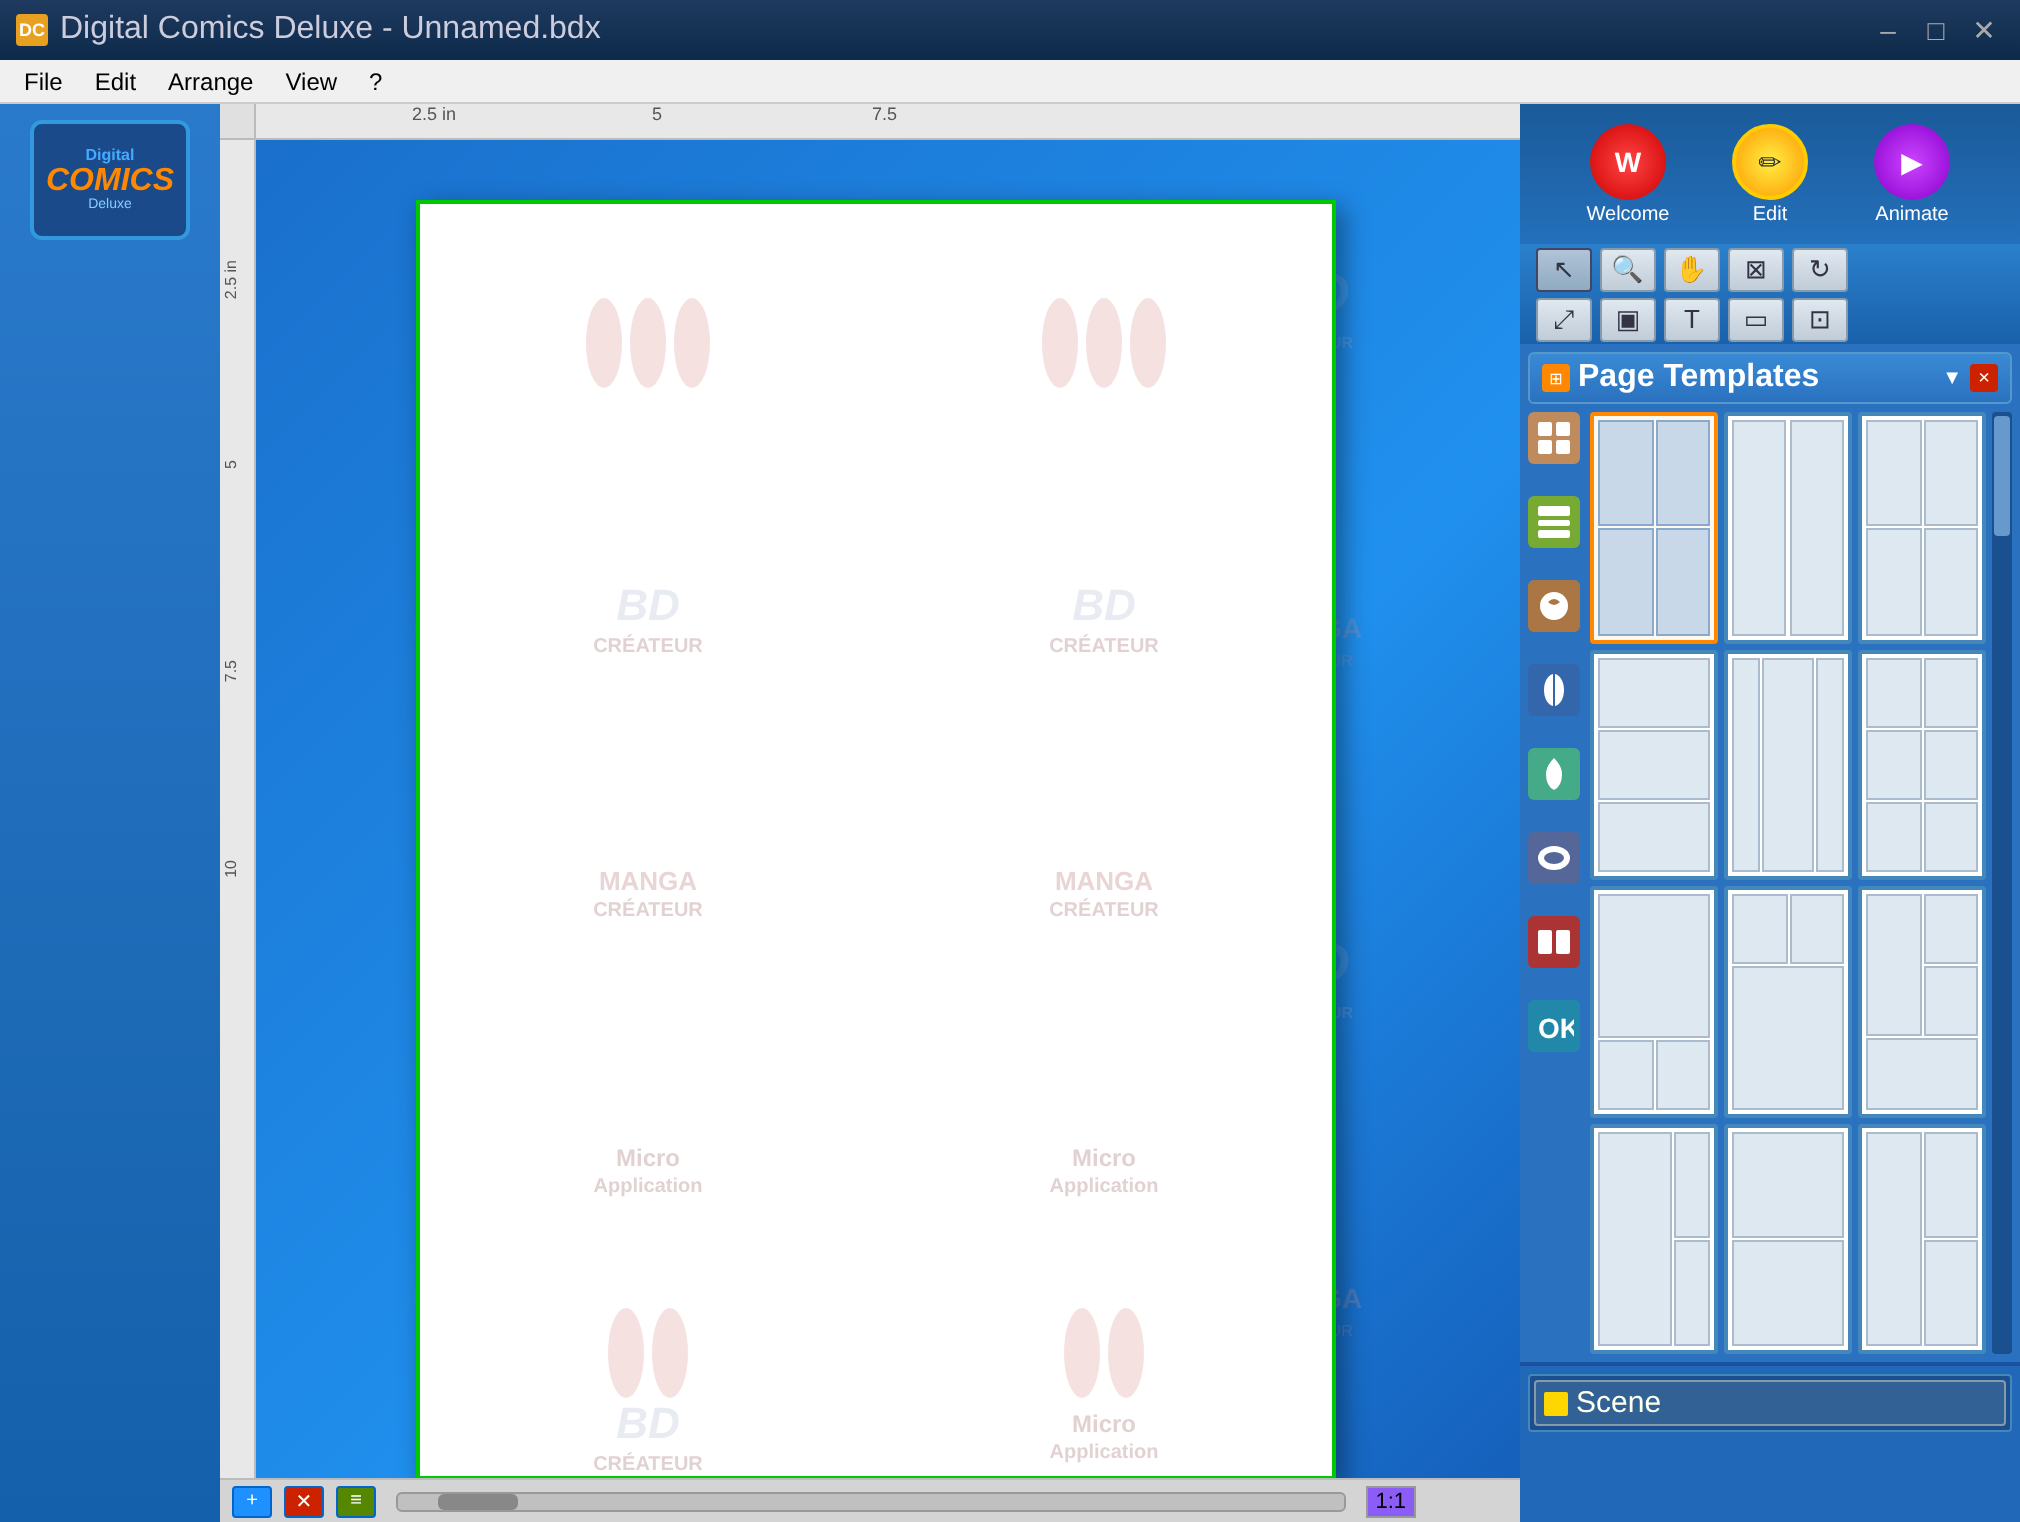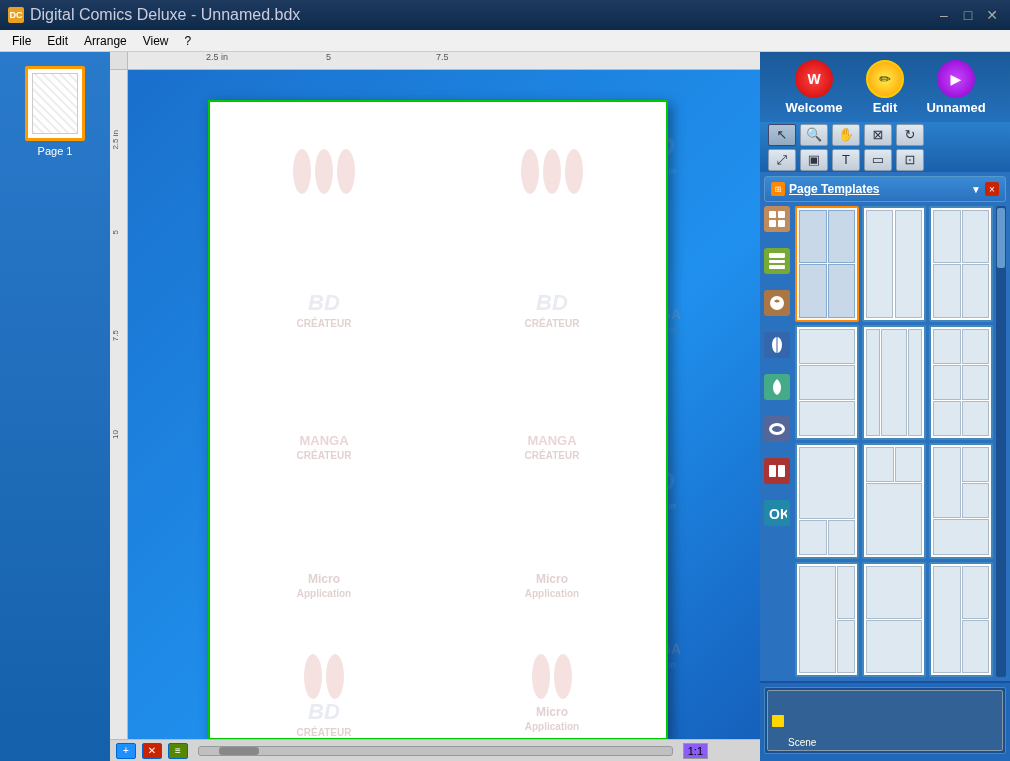--- a/index.html
+++ b/index.html
@@ -319,21 +319,21 @@
       height: 38px;
       border-radius: 50%;
       display: flex;
       align-items: center;
       justify-content: center;
       font-size: 18px;
     }
     .icon-welcome { background: radial-gradient(circle, #ff4444, #cc0000); }
     .icon-edit { background: radial-gradient(circle, #ffee44, #ff9900); border: 2px solid #ffcc00; }
     .icon-animate { background: radial-gradient(circle, #cc44ff, #8800cc); }
-    .panel-icon-label { font-size: 13px; color: white; font-weight: bold; }
+    .panel-icon-label { font-size: 10px; color: white; font-weight: normal; }
 
     
     .tool-bar {
       height: 50px;
       background: linear-gradient(to bottom, #2a80cc, #1a60aa);
       display: flex;
       flex-direction: column;
       justify-content: center;
       padding: 4px 8px;
       gap: 3px;
@@ -380,24 +380,23 @@
     }
     .templates-header-icon {
       width: 14px; height: 14px;
       background: #ff8800;
       border-radius: 2px;
       display: flex; align-items: center; justify-content: center;
       font-size: 8px; color: white;
     }
     .templates-header-title {
       flex: 1;
-      font-size: 12px;
+      font-size: 16px;
       font-weight: bold;
       color: white;
-      text-decoration: underline;
     }
     .templates-header-arrow {
       color: white;
       font-size: 10px;
     }
     .templates-header-close {
       width: 14px; height: 14px;
       background: #cc2200;
       border-radius: 2px;
       display: flex; align-items: center; justify-content: center;
@@ -499,23 +498,22 @@
       background: rgba(255,255,200,0.1);
       border: 1px solid #8899aa;
       border-radius: 2px;
     }
     .items-row-icon {
       width: 12px; height: 12px;
       background: #ffd700;
       border-radius: 1px;
     }
     .items-row-label {
-      font-size: 10px;
+      font-size: 15px;
       color: #ffe;
-      margin-top: 44px;
     }
 
     .ruler-corner {
       width: 18px;
       height: 18px;
       background: #e0e0e0;
       border-right: 1px solid #bbb;
       border-bottom: 1px solid #bbb;
       flex-shrink: 0;
     }
@@ -539,25 +537,26 @@
   <span class="menu-item">File</span>
   <span class="menu-item">Edit</span>
   <span class="menu-item">Arrange</span>
   <span class="menu-item">View</span>
   <span class="menu-item">?</span>
 </div>
 
 <div class="app-body">
 
   <div class="left-sidebar">
-    <div class="page-thumb-container">
-      <div class="page-thumb">
-        <div class="page-thumb-inner"></div>
-      </div>
-      <div class="page-thumb-label">Page  1</div>
+    <div class="app-logo">
+      <div class="logo-inner">
+        <div class="logo-digital">Digital</div>
+        <div style="font-size:16px;font-weight:900;color:#f80;font-style:italic;line-height:1;">COMICS</div>
+        <div class="logo-deluxe">Deluxe</div>
+      </div>
     </div>
   </div>
 
   <div class="canvas-area">
     <div class="canvas-with-rulers" style="height:100%;display:flex;flex-direction:column;">
 
       <div style="display:flex;flex-shrink:0;">
         <div class="ruler-corner"></div>
         <div class="ruler-top" style="flex:1;">
           <div class="ruler-top-content">
@@ -736,21 +735,21 @@
       <div class="panel-icon-btn">
         <div class="icon-circle icon-edit">
           <span style="color:#333;font-size:14px;">✏</span>
         </div>
         <div class="panel-icon-label">Edit</div>
       </div>
       <div class="panel-icon-btn">
         <div class="icon-circle icon-animate">
           <span style="color:white;font-size:14px;">▶</span>
         </div>
-        <div class="panel-icon-label">Unnamed</div>
+        <div class="panel-icon-label">Animate</div>
       </div>
     </div>
 
     <div class="tool-bar">
       <div class="tool-row">
         <div class="tool-btn active" title="Select">↖</div>
         <div class="tool-btn" title="Zoom">🔍</div>
         <div class="tool-btn" title="Hand">✋</div>
         <div class="tool-btn" title="Crop">⊠</div>
         <div class="tool-btn" title="Rotate">↻</div>

